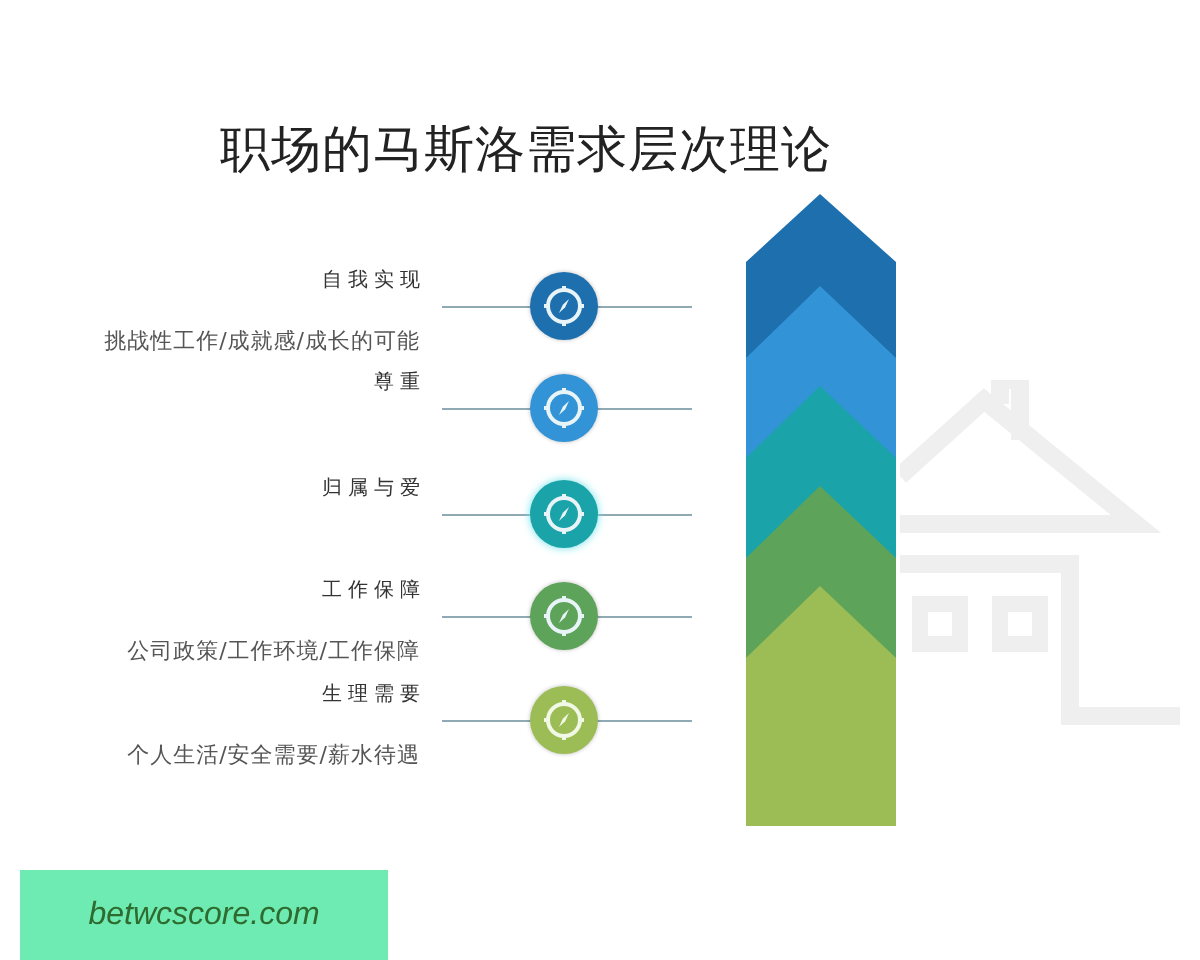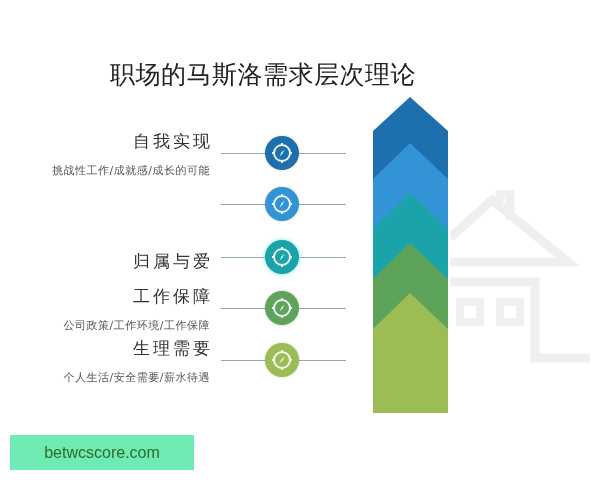--- a/index.html
+++ b/index.html
@@ -2,29 +2,29 @@
 <html><head>
 <meta charset="utf-8">
 <style>
   html, body { margin:0; padding:0; }
   body { width:600px; height:480px; background:#ffffff; position:relative; overflow:hidden;
          font-family:"DejaVu Sans", sans-serif; }
   .title { position:absolute; left:0; width:520px; top:58px; text-align:center; font-size:25px;
            color:#222; letter-spacing:0.5px; padding-left:6px; box-sizing:border-box; }
   .level { position:absolute; left:0; width:600px; height:52px; }
   .lbl { position:absolute; right:390px; text-align:right; }
-  .lbl .name { font-size:17px; color:#333; letter-spacing:3px; margin-right:-3px; line-height:18px; }
+  .lbl .name { font-size:10px; color:#333; letter-spacing:3px; margin-right:-3px; line-height:18px; }
   .lbl .desc { font-size:11px; color:#555; letter-spacing:0.5px; line-height:14px; margin-top:14px; white-space:nowrap;text-align:center; }
   .line { position:absolute; left:221px; width:125px; height:1px; background:#8fa9b5; }
   .circle { position:absolute; left:265px; width:34px; height:34px; border-radius:50%;
             display:flex; align-items:center; justify-content:center; box-shadow:0 0 2px rgba(0,0,0,0.25); }
   .arrow { position:absolute; left:373px; top:95px; }
   .house { position:absolute; left:450px; top:190px; }
-  .watermark { position:absolute; left:10px; top:435px; width:184px; height:35px; background:#6eebb3;
-               display:flex; align-items:center; justify-content:center; }
+  .watermark { position:absolute; left:10px; top:435px; width:184px; height:46px; background:#6eebb3;
+               display:flex; align-items:center; justify-content:center;font-style:italic; }
   .watermark span { font-size:16px; color:#2e6b2e; font-family:"Liberation Sans", sans-serif; }
 </style>
 </head>
 <body>
 
 <div class="title">职场的马斯洛需求层次理论</div>
 
 <div class="level" style="top:132px;">
   <div class="lbl" style="top:0;">
     <div class="name">自我实现</div>
@@ -35,33 +35,34 @@
     <svg width="22" height="22" viewBox="0 0 22 22">
         <circle cx="11" cy="11" r="8" fill="none" stroke="#e8f4f8" stroke-width="2"></circle>
         <path d="M11 1v3M11 18v3M1 11h3M18 11h3" stroke="#e8f4f8" stroke-width="2"></path>
         <path d="M13.5 7.5 L11.6 11.6 L8.5 14.5 L10.4 10.4 Z" fill="#e8f4f8"></path>
       </svg>
   </div>
 </div>
 
 <div class="level" style="top:183px;">
   <div class="lbl" style="top:0;">
+    <div class="name">尊重</div>
   </div>
   <div class="line" style="top:21px;"></div>
   <div class="circle" style="top:4px;background:#3294d6;">
     <svg width="22" height="22" viewBox="0 0 22 22">
         <circle cx="11" cy="11" r="8" fill="none" stroke="#e8f4f8" stroke-width="2"></circle>
         <path d="M11 1v3M11 18v3M1 11h3M18 11h3" stroke="#e8f4f8" stroke-width="2"></path>
         <path d="M13.5 7.5 L11.6 11.6 L8.5 14.5 L10.4 10.4 Z" fill="#e8f4f8"></path>
       </svg>
   </div>
 </div>
 
 <div class="level" style="top:236px;">
-  <div class="lbl" style="top:16px;">
+  <div class="lbl" style="top:0;">
     <div class="name">归属与爱</div>
   </div>
   <div class="line" style="top:21px;"></div>
   <div class="circle" style="top:4px;background:#1aa3a8;box-shadow:0 0 4px #6fe0e8;">
     <svg width="22" height="22" viewBox="0 0 22 22">
         <circle cx="11" cy="11" r="8" fill="none" stroke="#e8f4f8" stroke-width="2"></circle>
         <path d="M11 1v3M11 18v3M1 11h3M18 11h3" stroke="#e8f4f8" stroke-width="2"></path>
         <path d="M13.5 7.5 L11.6 11.6 L8.5 14.5 L10.4 10.4 Z" fill="#e8f4f8"></path>
       </svg>
   </div>

